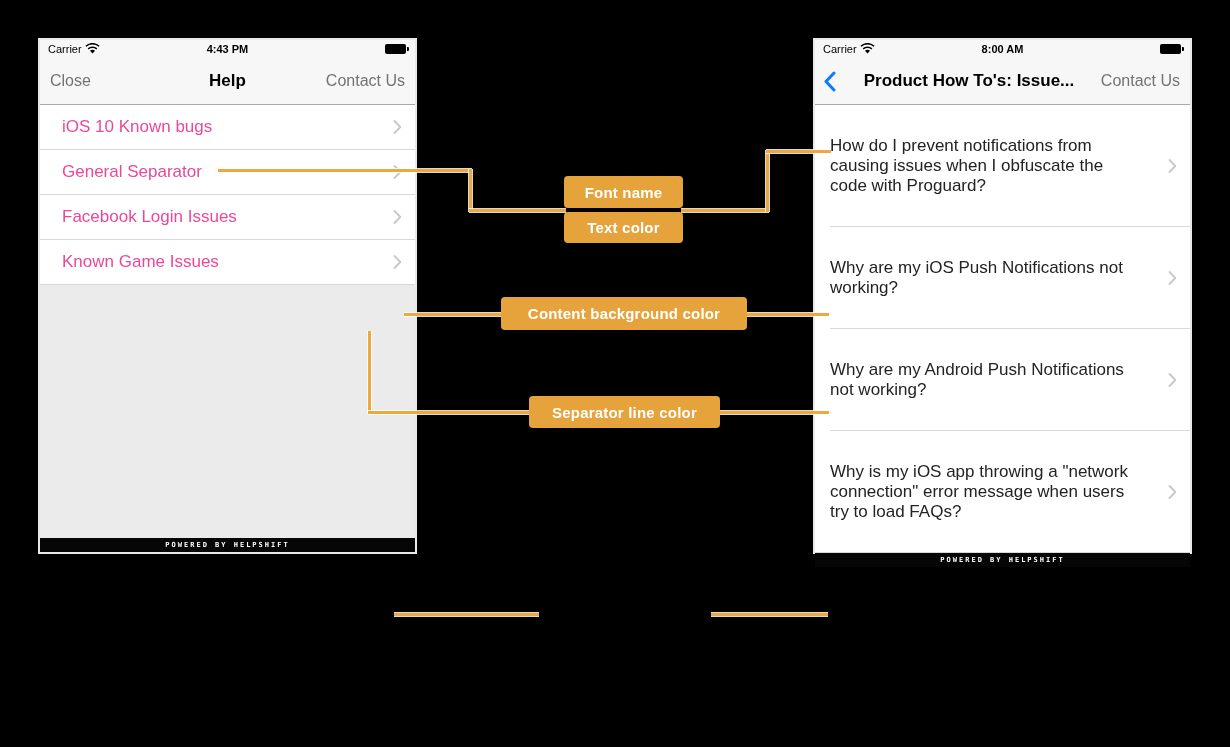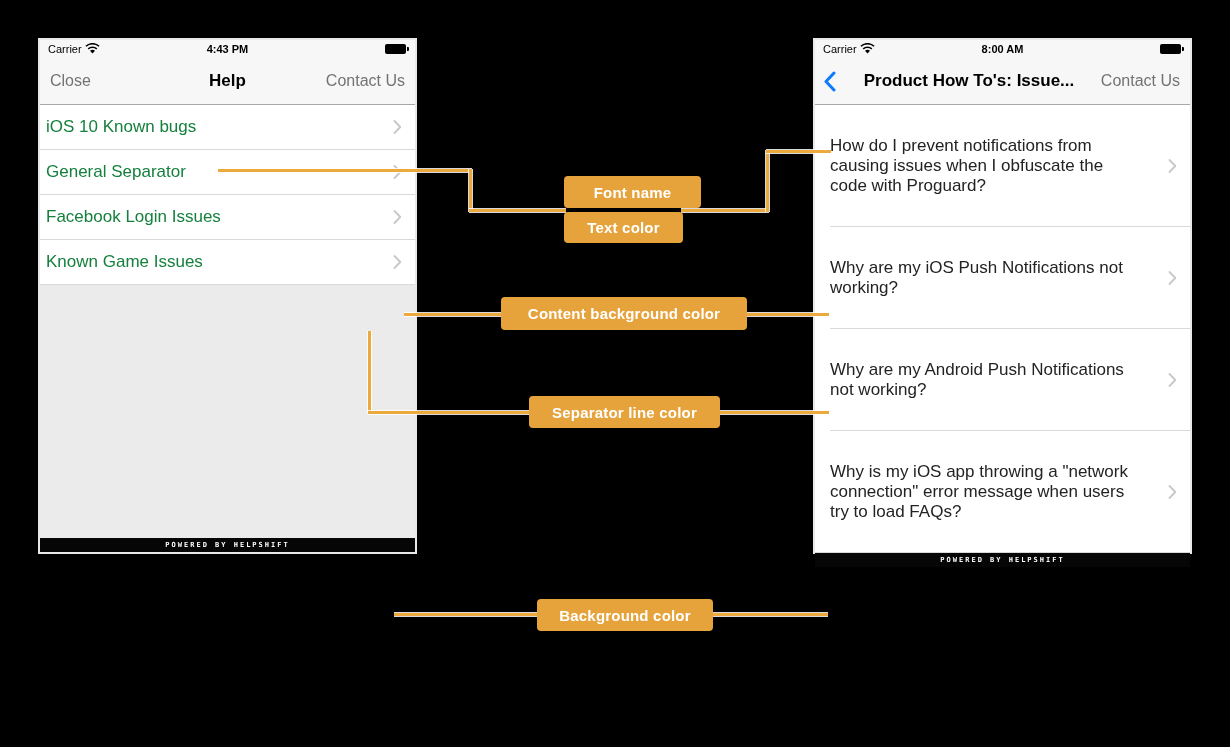--- a/index.html
+++ b/index.html
@@ -43,21 +43,21 @@
   }
   .searchbox {
     width:355px; height:29px; background:#fff; border-radius:6px;
     display:flex; align-items:center; justify-content:center; gap:6px; cursor:text;
   }
   .search-ph { color:#8f8f95; font-size:16px; }
 
   .row {
     flex:0 0 45px; background:#fff; border-bottom:1px solid #d9d9d9;
     box-sizing:border-box; display:flex; align-items:center;
-    padding-left:6px; font-size:17px; color:#15803d; position:relative; cursor:pointer;
+    padding-left:22px; font-size:17px; color:#ec4899; position:relative; cursor:pointer;
   }
   .chev { position:absolute; right:13px; top:50%; transform:translateY(-50%); display:flex; }
 
   .faq-item {
     flex:0 0 auto; background:#fff; position:relative;
     padding:11px 42px 11px 15px; font-size:17px; line-height:20px; color:#232323;
     white-space:pre-line; cursor:pointer;
   }
   .faq-item::after { content:""; position:absolute; left:15px; right:0; bottom:0; height:1px; background:#d9d9d9; }
   .faq-item.last::after { left:0; }
@@ -215,19 +215,18 @@
   <div class="ln h" style="left:404px; top:313px; width:99px;"></div>
   <div class="ln h" style="left:745px; top:313px; width:84px;"></div>
 
   <div class="ln v" style="left:368px; top:331px; height:83px;"></div>
   <div class="ln h" style="left:368px; top:411px; width:163px;"></div>
   <div class="ln h" style="left:718px; top:411px; width:111px;"></div>
 
   <div class="ln h" style="left:394px; top:613px; width:145px;"></div>
   <div class="ln h" style="left:711px; top:613px; width:117px;"></div>
 
-  <div class="badge" style="left:564px; top:176px; width:137px; height:32px;">Font name</div>
+  <div class="badge" style="left:564px; top:176px; width:119px; height:32px;">Font name</div>
   <div class="badge" style="left:564px; top:212px; width:119px; height:31px;">Text color</div>
   <div class="badge" style="left:501px; top:297px; width:246px; height:33px;">Content background color</div>
   <div class="badge" style="left:529px; top:396px; width:191px; height:32px;">Separator line color</div>
-  <div class="badge" style="left:537px; top:599px; width:176px; height:32px;">Background color</div>
 
 </div>
 
 </body></html>

